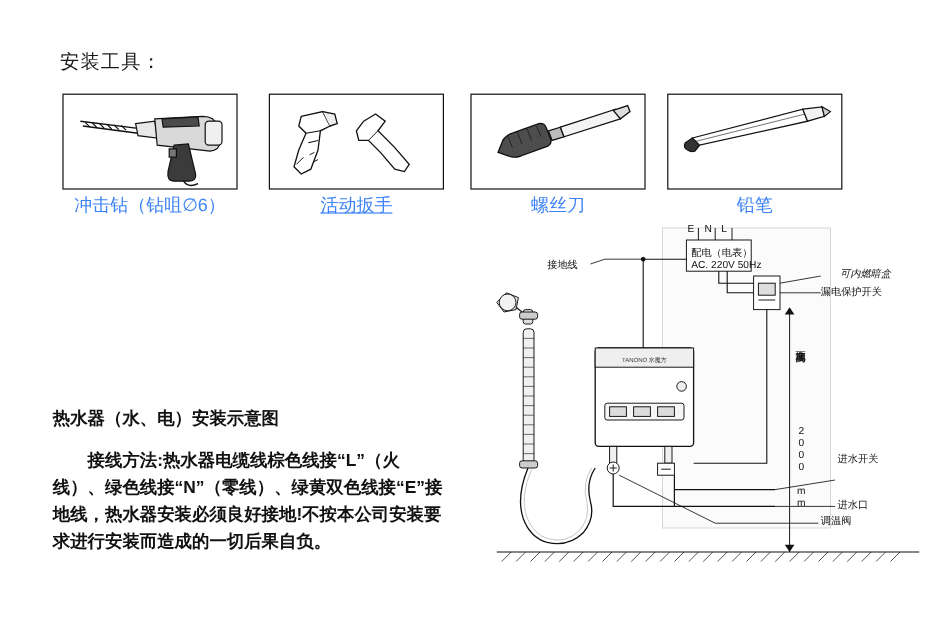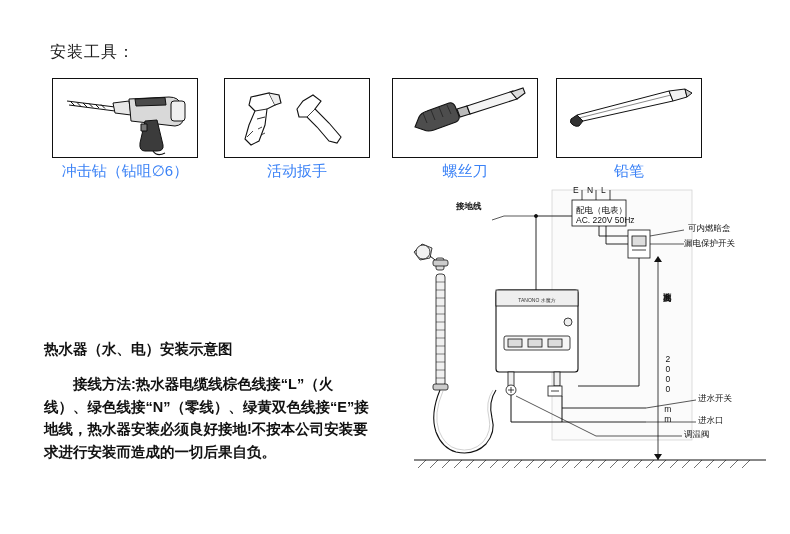--- a/index.html
+++ b/index.html
@@ -36,21 +36,21 @@
   }
   .tool-caption {
     position: absolute;
     top: 162px;
     width: 146px;
     text-align: center;
     font-size: 15px;
     color: #3b82f6;
   }
   .t1 { left: 52px; }
-  .t2 { left: 224px; }
+  .t2 { left: 224px; text-decoration: underline; }
   .t3 { left: 392px; }
   .t4 { left: 556px; }
 
   .desc {
     position: absolute;
     left: 44px;
     top: 338px;
     width: 330px;
     font-size: 14.5px;
     line-height: 1.55;
@@ -291,26 +291,26 @@
       </g>
     </svg>
 
     <div class="lbl" style="left:177px; top:0px;">E</div>
     <div class="lbl" style="left:191px; top:0px;">N</div>
     <div class="lbl" style="left:205px; top:0px;">L</div>
 
     <div class="lbl" style="left:180px; top:20px;">配电（电表）</div>
     <div class="lbl" style="left:180px; top:30px;">AC. 220V 50Hz</div>
 
-    <div class="lbl" style="left:60px; top:16px;font-weight:bold;">接地线</div>
-
-    <div class="lbl" style="left:292px; top:38px;">可内燃暗盒</div>
+    <div class="lbl" style="left:60px; top:30px;">接地线</div>
+
+    <div class="lbl" style="left:304px; top:38px;font-style:italic;">可内燃暗盒</div>
     <div class="lbl" style="left:288px; top:53px;">漏电保护开关</div>
 
     <div class="lbl vert" style="left:266px; top:100px;">离地面高度</div>
     <div class="lbl vert" style="left:266px; top:168px;">2000 mm</div>
 
-    <div class="lbl" style="left:302px; top:208px;">进水开关</div>
+    <div class="lbl" style="left:302px; top:192px;">进水开关</div>
     <div class="lbl" style="left:302px; top:230px;">进水口</div>
     <div class="lbl" style="left:288px; top:244px;text-align:right;">调温阀</div>
   </div>
 
 </div>
 
 </body></html>

